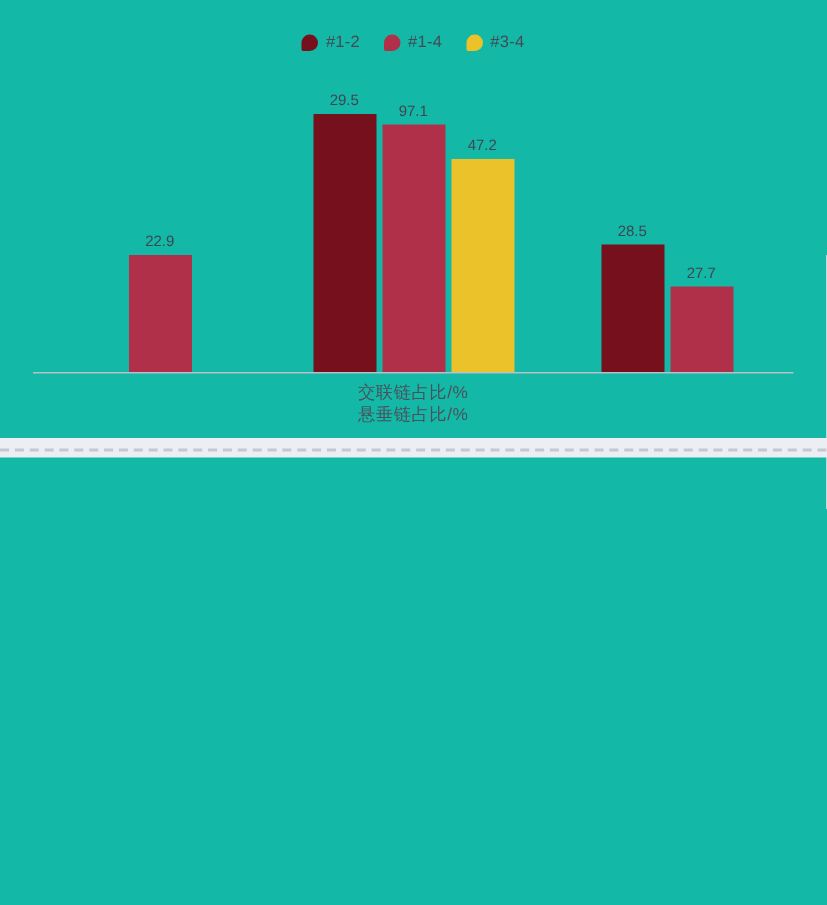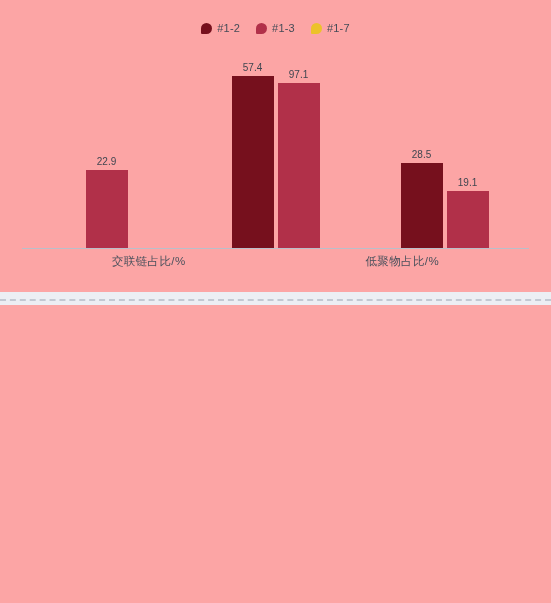--- a/index.html
+++ b/index.html
@@ -13,21 +13,21 @@
   .page {
     position: relative;
     width: 551px; height: 603px;
     background: #eceef3;
   }
 
   
   .panel {
     position: absolute;
     left: 0; width: 551px;
-    background: #fca5a5;
+    background: #14b8a6;
   }
   #panel-top    { top: 0;   height: 292px; }
   #panel-bottom { top: 305px; height: 298px; }
 
   
   .divider {
     position: absolute;
     left: 0; top: 299px;
     width: 551px; height: 0;
     border-top: 2px dashed #c3c8d2;
@@ -103,20 +103,21 @@
     height: 1px;
     background: #b9bfca;
   }
   #axis-top    { top: 248px; }
 
   .cats {
     position: absolute;
     left: 22px; width: 507px;
     display: flex;
     justify-content: space-around;
+    flex-direction: column;
   }
   #cats-top    { top: 254px; }
 
   .cat {
     flex: 1 1 0;
     text-align: center;
     font-size: 11.5px;
     color: #4a515c;
     letter-spacing: .4px;
   }
@@ -128,60 +129,64 @@
 
   <div class="panel" id="panel-top">
 
     <div class="legend" id="legend-top">
       <div class="legend-item">
         <span class="legend-swatch" id="t-sw0" style="background: rgb(118, 16, 29);"></span>
         <span class="legend-label">#1-2</span>
       </div>
       <div class="legend-item">
         <span class="legend-swatch" id="t-sw1" style="background: rgb(177, 48, 73);"></span>
-        <span class="legend-label">#1-3</span>
+        <span class="legend-label">#1-4</span>
       </div>
       <div class="legend-item">
         <span class="legend-swatch" id="t-sw2" style="background: rgb(236, 194, 42);"></span>
-        <span class="legend-label">#1-7</span>
+        <span class="legend-label">#3-4</span>
       </div>
     </div>
 
     <div class="plot" id="plot-top">
         <div class="group">
           <div class="bar-wrap">
             <div class="bar-value">22.9</div>
             <div class="bar" style="background: rgb(177, 48, 73); height: 77.7px;"></div>
           </div>
         </div>
         <div class="group">
           <div class="bar-wrap">
-            <div class="bar-value">57.4</div>
+            <div class="bar-value">29.5</div>
             <div class="bar" style="background: rgb(118, 16, 29); height: 172.2px;"></div>
           </div>
           <div class="bar-wrap">
             <div class="bar-value">97.1</div>
             <div class="bar" style="background: rgb(177, 48, 73); height: 164.7px;"></div>
+          </div>
+          <div class="bar-wrap">
+            <div class="bar-value">47.2</div>
+            <div class="bar" style="background: rgb(236, 194, 42); height: 141.6px;"></div>
           </div>
         </div>
         <div class="group">
           <div class="bar-wrap">
             <div class="bar-value">28.5</div>
             <div class="bar" style="background: rgb(118, 16, 29); height: 85.5px;"></div>
           </div>
           <div class="bar-wrap">
-            <div class="bar-value">19.1</div>
+            <div class="bar-value">27.7</div>
             <div class="bar" style="background: rgb(177, 48, 73); height: 57.3px;"></div>
           </div>
         </div>
       </div>
     <div class="axis-line" id="axis-top"></div>
     <div class="cats" id="cats-top">
         <div class="cat">交联链占比/%</div>
-        <div class="cat">低聚物占比/%</div>
+        <div class="cat">悬垂链占比/%</div>
       </div>
   </div>
 
   <div class="divider"></div>
 
   <div class="panel" id="panel-bottom">
     
 
     
     

